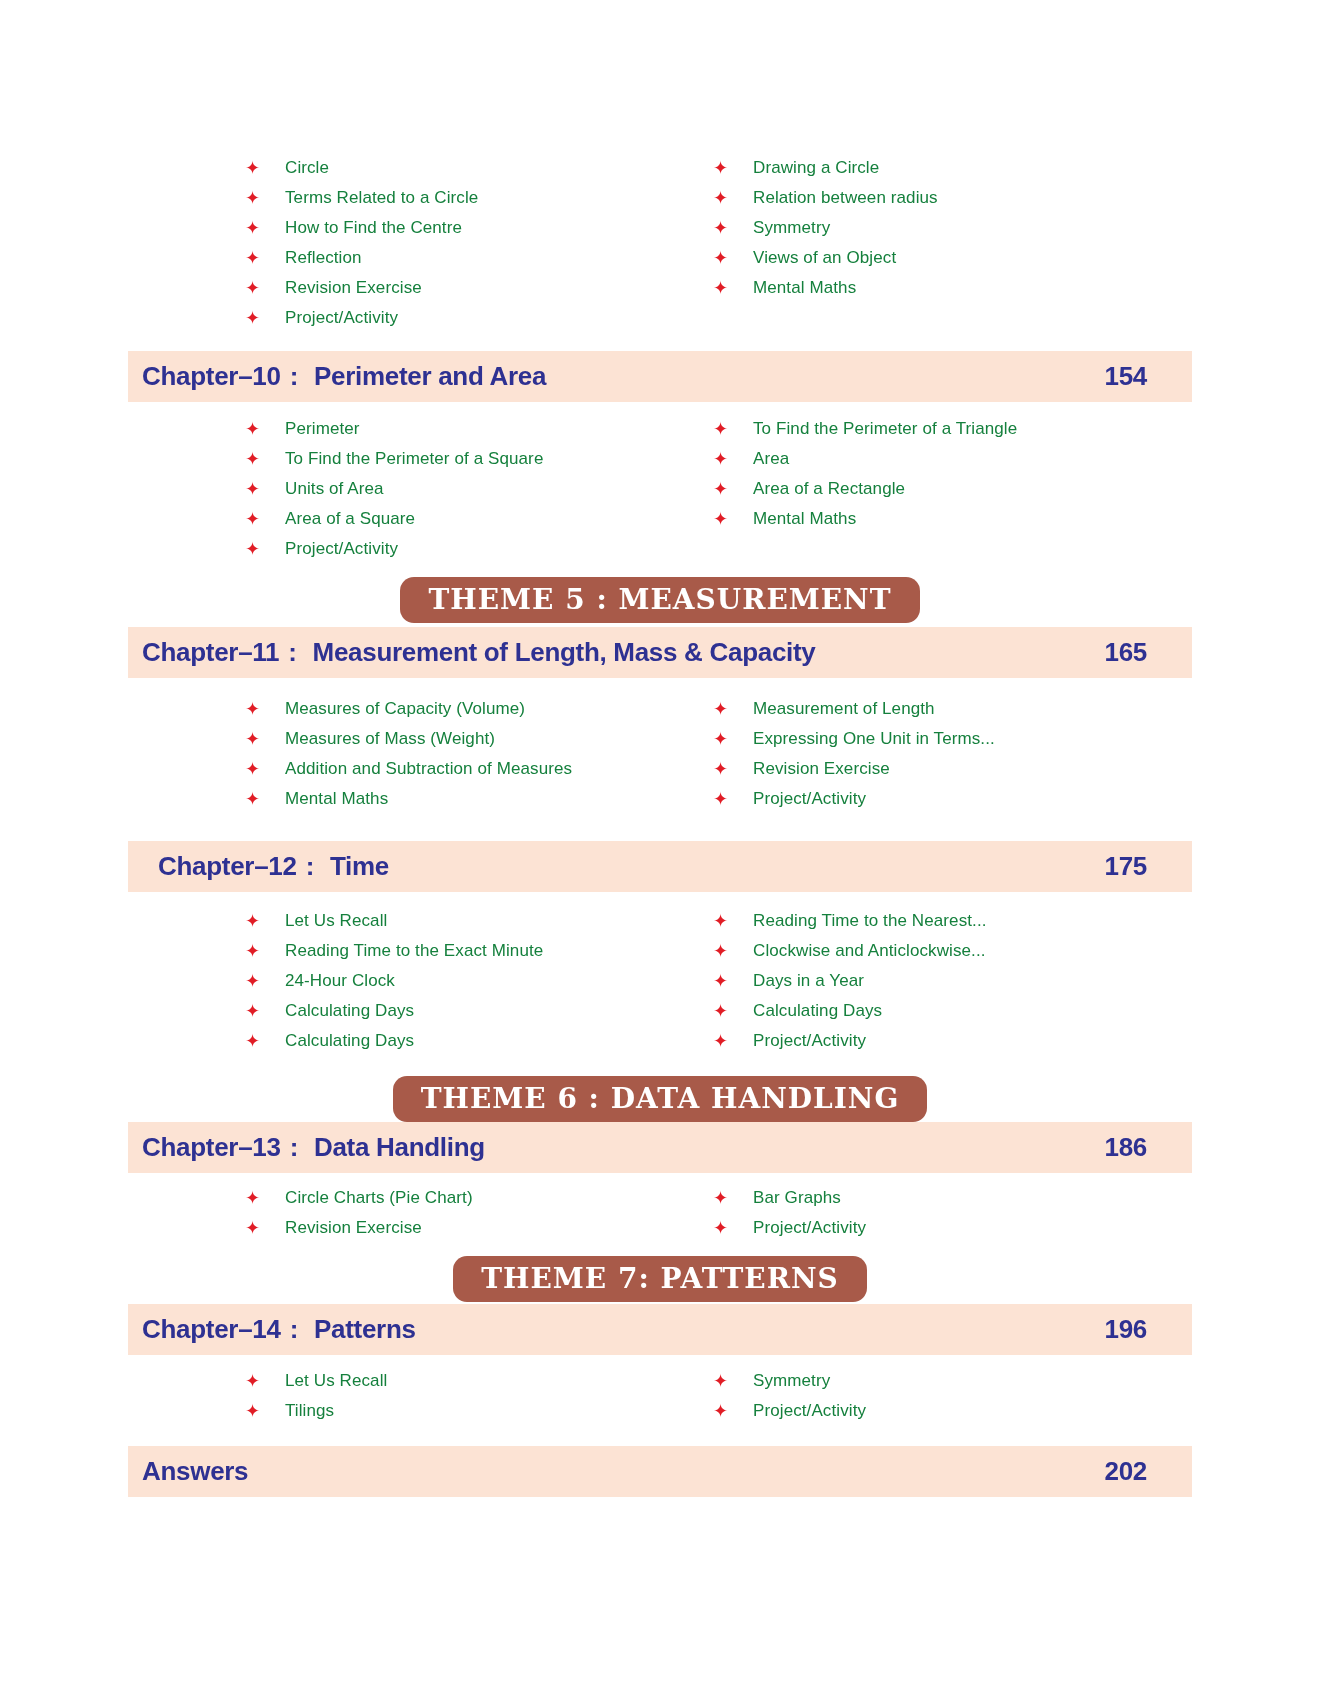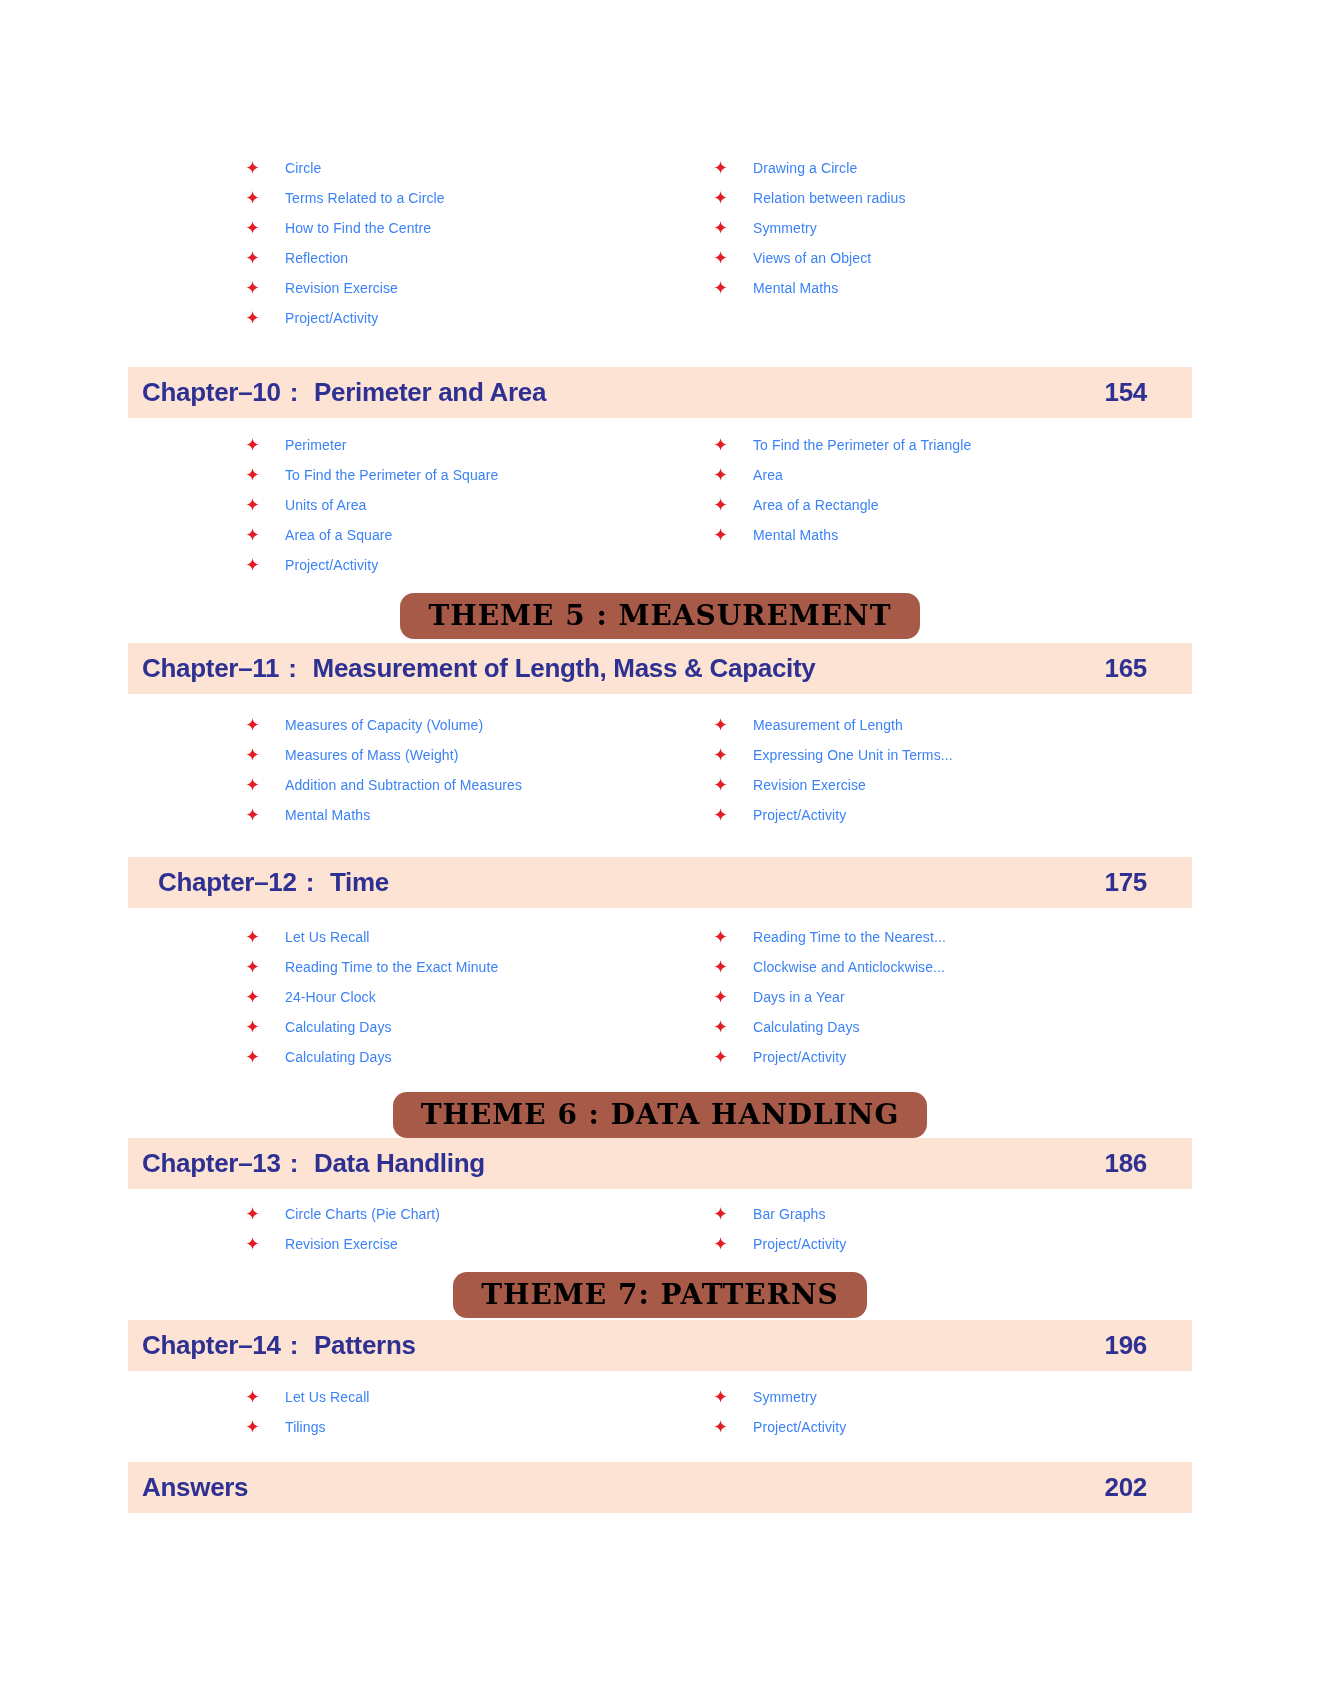--- a/index.html
+++ b/index.html
@@ -8,31 +8,31 @@
   .page { position:relative; width:1332px; height:1692px; background:#ffffff; overflow:hidden; }
   .content { width:1064px; margin-left:128px; padding-top:153px; }
 
   .toc-items { display:flex; }
   .toc-items ul { list-style:none; width:50%; }
   .toc-items li { display:flex; align-items:center; height:30px; }
   ul.col-left  li { padding-left:117px; }
   ul.col-right li { padding-left:53px; }
   .bullet { font-family:"DejaVu Sans",sans-serif; color:#e11d26; font-size:18px;
             flex:0 0 40px; width:40px; line-height:1; }
-  .item-label { font-size:14px; color:#3b82f6; white-space:nowrap; letter-spacing:0.1px; }
+  .item-label { font-size:17px; color:#15803d; white-space:nowrap; letter-spacing:0.1px; }
 
   .chapter-bar { height:51px; background:#fce3d4; display:flex; align-items:center;
                  justify-content:space-between; padding:0 45px 0 14px; }
   .chapter-left { display:flex; align-items:baseline; }
   .ch-number, .ch-colon, .ch-title, .page-num {
       font-weight:bold; font-size:26px; color:#2e3192; letter-spacing:-0.3px; white-space:nowrap; }
   .ch-colon { margin:0 16px 0 9px; }
 
   .theme-row { text-align:center; }
-  .theme-banner { display:inline-block; background:#a85a49; color:#000000;
+  .theme-banner { display:inline-block; background:#a85a49; color:#ffffff;
                   font-family:"DejaVu Serif",serif; font-weight:bold; font-size:28px;
                   line-height:30px; padding:8px 28px; border-radius:14px; letter-spacing:1px;
                   white-space:nowrap; }
 </style>
 </head>
 <body>
 
 <div class="page">
   <div class="content">
 
@@ -80,21 +80,21 @@
             <span class="bullet">✦</span>
             <span class="item-label">Views of an Object</span>
           </li>
         <li>
             <span class="bullet">✦</span>
             <span class="item-label">Mental Maths</span>
           </li>
       </ul>
     </div>
 
-    <div class="chapter-bar" style="margin-top:34px;">
+    <div class="chapter-bar" style="margin-top:18px;">
       <div class="chapter-left">
         <span class="ch-number">Chapter–10</span>
         <span class="ch-colon">:</span>
         <span class="ch-title">Perimeter and Area</span>
       </div>
       <span class="page-num">154</span>
     </div>
     <div class="toc-items" style="margin-top:12px;">
       <ul class="col-left">
         <li>

